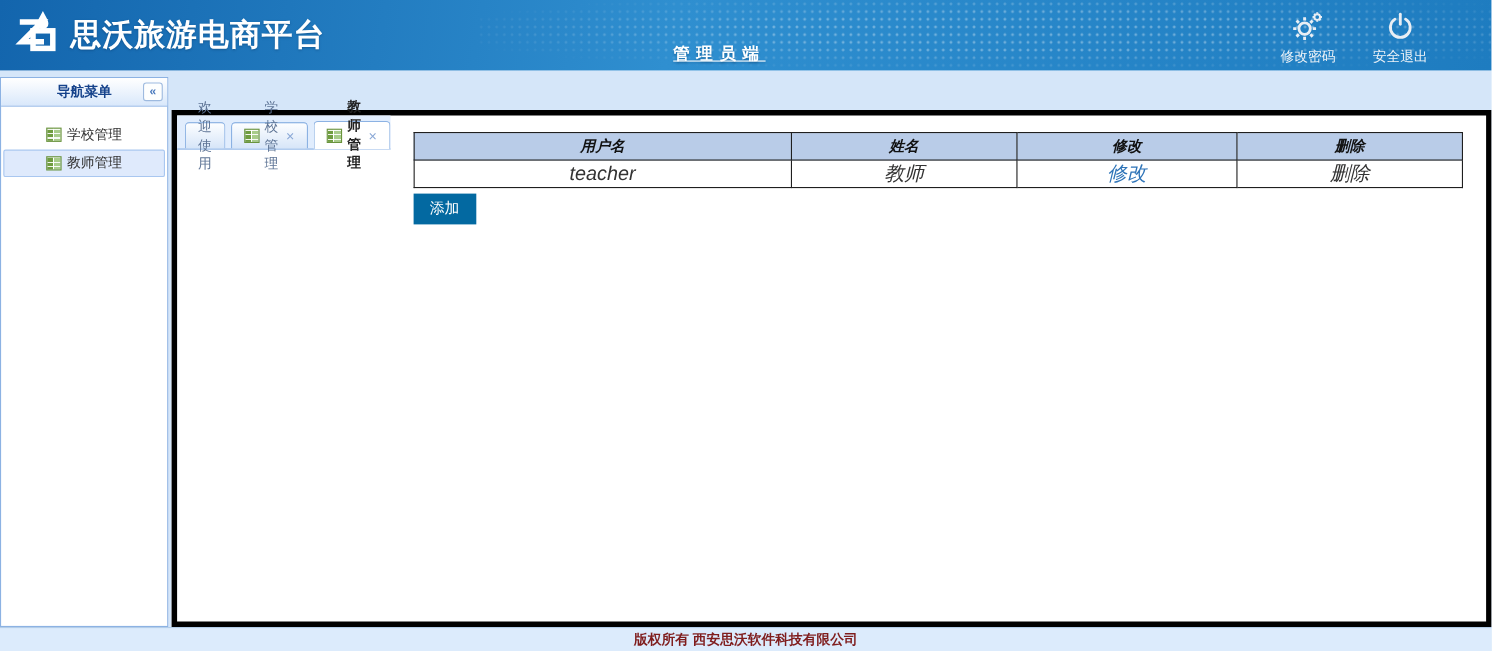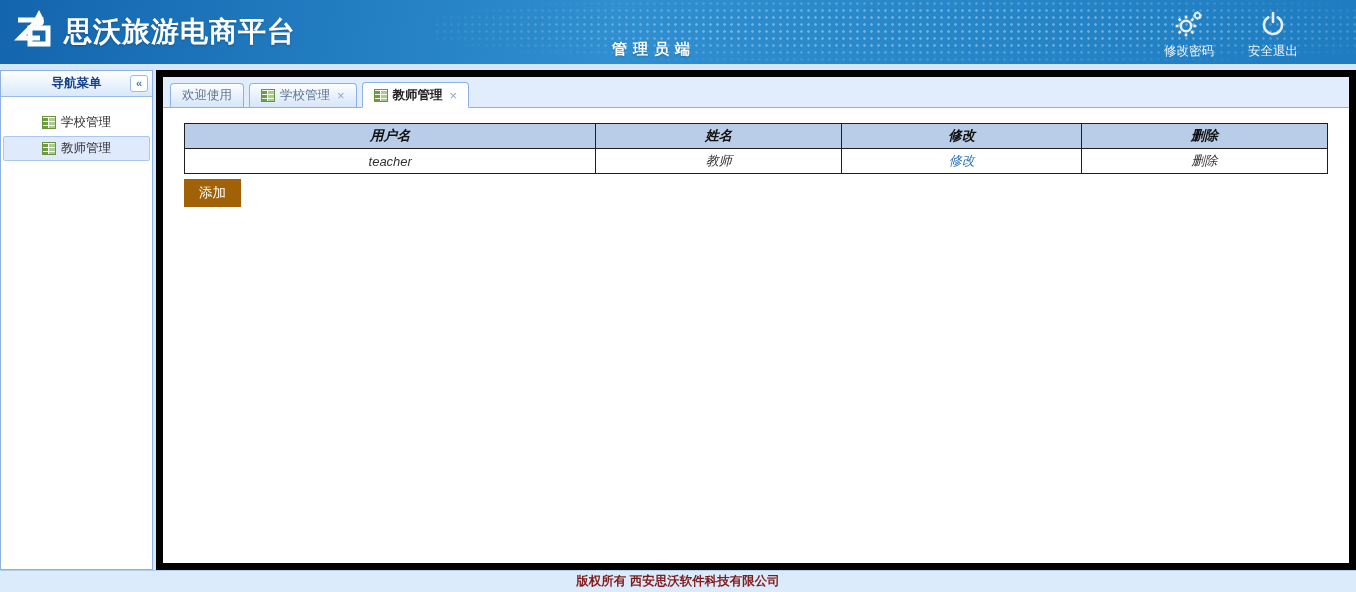--- a/index.html
+++ b/index.html
@@ -25,20 +25,21 @@
     pointer-events:none;
   }
   .logo { position:absolute; left:10px; top:8px; display:flex; align-items:center; gap:6px; }
   .logo-mark { width:48px; height:48px; }
   .logo-text { color:#fff; font-size:28px; font-weight:bold; letter-spacing:1px;
                text-shadow:0 1px 2px rgba(0,40,80,.35);font-family:Liberation Mono, monospace; }
   .role-label {
     position:absolute; left:612px; top:40px;
     color:#fff; font-size:15px; font-weight:bold; letter-spacing:6px;
     text-shadow:0 1px 2px rgba(0,40,80,.3);
+    text-decoration:underline;
   }
   .header-actions { position:absolute; right:58px; top:10px; display:flex; gap:34px; }
   .header-action { display:flex; flex-direction:column; align-items:center; gap:5px;
                    color:#eef3f8; font-size:12.5px; cursor:pointer; }
   .header-action svg { display:block; }
 
   
   .workspace { flex:1; display:flex; gap:3px; padding-top:6px; min-height:0; }
 
   
@@ -83,22 +84,22 @@
   }
   .menu-item.selected { background:#dfeafc; border-color:#a9c7f0; border-radius:2px; }
   .grid-icon {
     width:14px; height:13px; flex:0 0 14px;
     border:1px solid #69933d; background:
       repeating-linear-gradient(to bottom, rgba(255,255,255,.9) 0 1px, transparent 1px 4px),
       linear-gradient(to right,#6f9c3f 0 5px,#ffffff 5px 6px,#a8cc8a 6px);
   }
 
   
-  .main-panel { flex:1; background:#fff; border:7px solid #000000;
-                display:flex; flex-direction:column; min-width:0; }
+  .main-panel { flex:1; background:#fff; border:5px solid #000000;
+                display:flex; flex-direction:row; min-width:0;margin-top:30px; }
   .tabbar {
     height:31px; flex:0 0 31px; background:#e1edfd;
     border-bottom:1px solid #8cb2e3;
     display:flex; align-items:flex-end; gap:5px; padding-left:7px;
   }
   .tab {
     height:24px; display:inline-flex; align-items:center; gap:5px;
     padding:0 11px; border:1px solid #8cb2e3; border-bottom:none;
     border-radius:4px 4px 0 0;
     background:linear-gradient(#fdfeff,#d6e5f8);
@@ -107,26 +108,26 @@
   .tab.active {
     height:26px; margin-bottom:-1px; background:#fff;
     border-bottom:1px solid #fff; color:#222; font-weight:bold;
   }
   .tab .close-x { color:#8aa8d6; font-size:13px; font-weight:normal; margin-left:2px; cursor:pointer; }
 
   .content { flex:1; padding:15px 21px; overflow:hidden; }
   table.data { width:100%; border-collapse:collapse; }
   table.data th, table.data td { border:1px solid #1f1f1f; height:25px; text-align:center;font-style:italic; }
   table.data th { background:#b9cce8; color:#111; font-size:13.5px; font-weight:bold; }
-  table.data td { color:#333; font-size:13px; background:#fff; }
+  table.data td { color:#333; font-size:18px; background:#fff; }
   .col-user{width:36%;} .col-name{width:21.5%;} .col-edit{width:21%;} .col-del{width:21.5%;}
   a.link-edit { color:#2e74b8; text-decoration:none; cursor:pointer; }
   a.link-del  { color:#333;    text-decoration:none; cursor:pointer; }
   .add-btn {
-    margin-top:5px; background:#a16207; color:#fff; border:none;
+    margin-top:5px; background:#0369a1; color:#fff; border:none;
     padding:5px 15px; font-size:13.5px; cursor:pointer;
     font-family:"Liberation Sans","DejaVu Sans",sans-serif;
   }
 
   
   .footer {
     height:22px; flex:0 0 22px; background:#dcebfc; border-top:1px solid #b3cde9;
     display:flex; align-items:center; justify-content:center;
     color:#7f1d1d; font-size:12.5px; font-weight:bold;
   }

